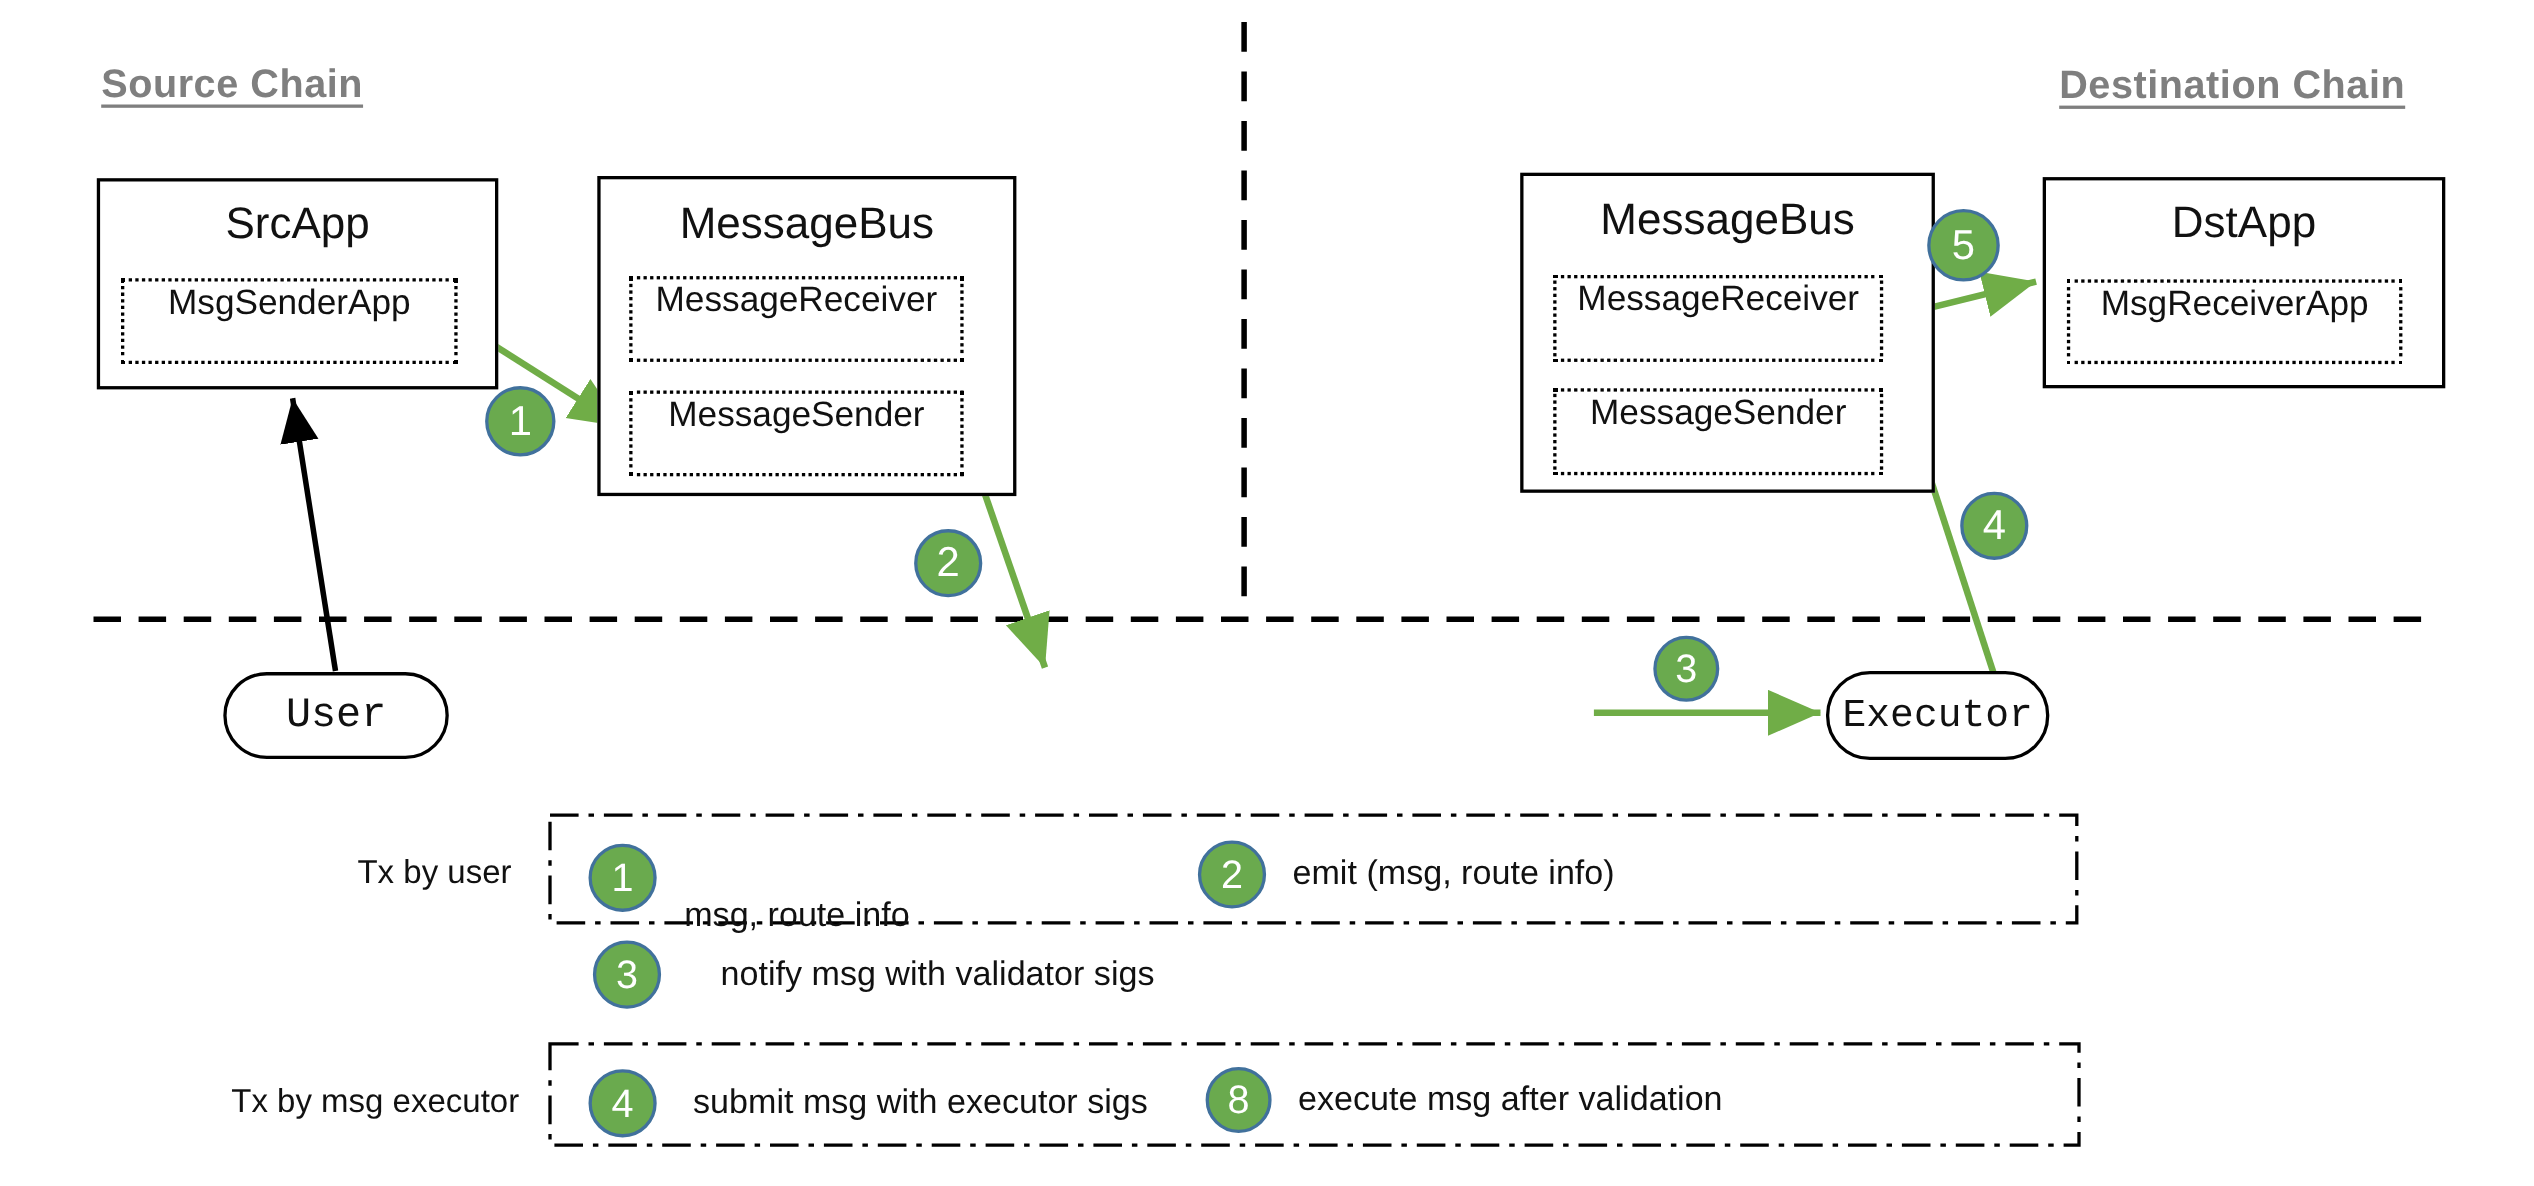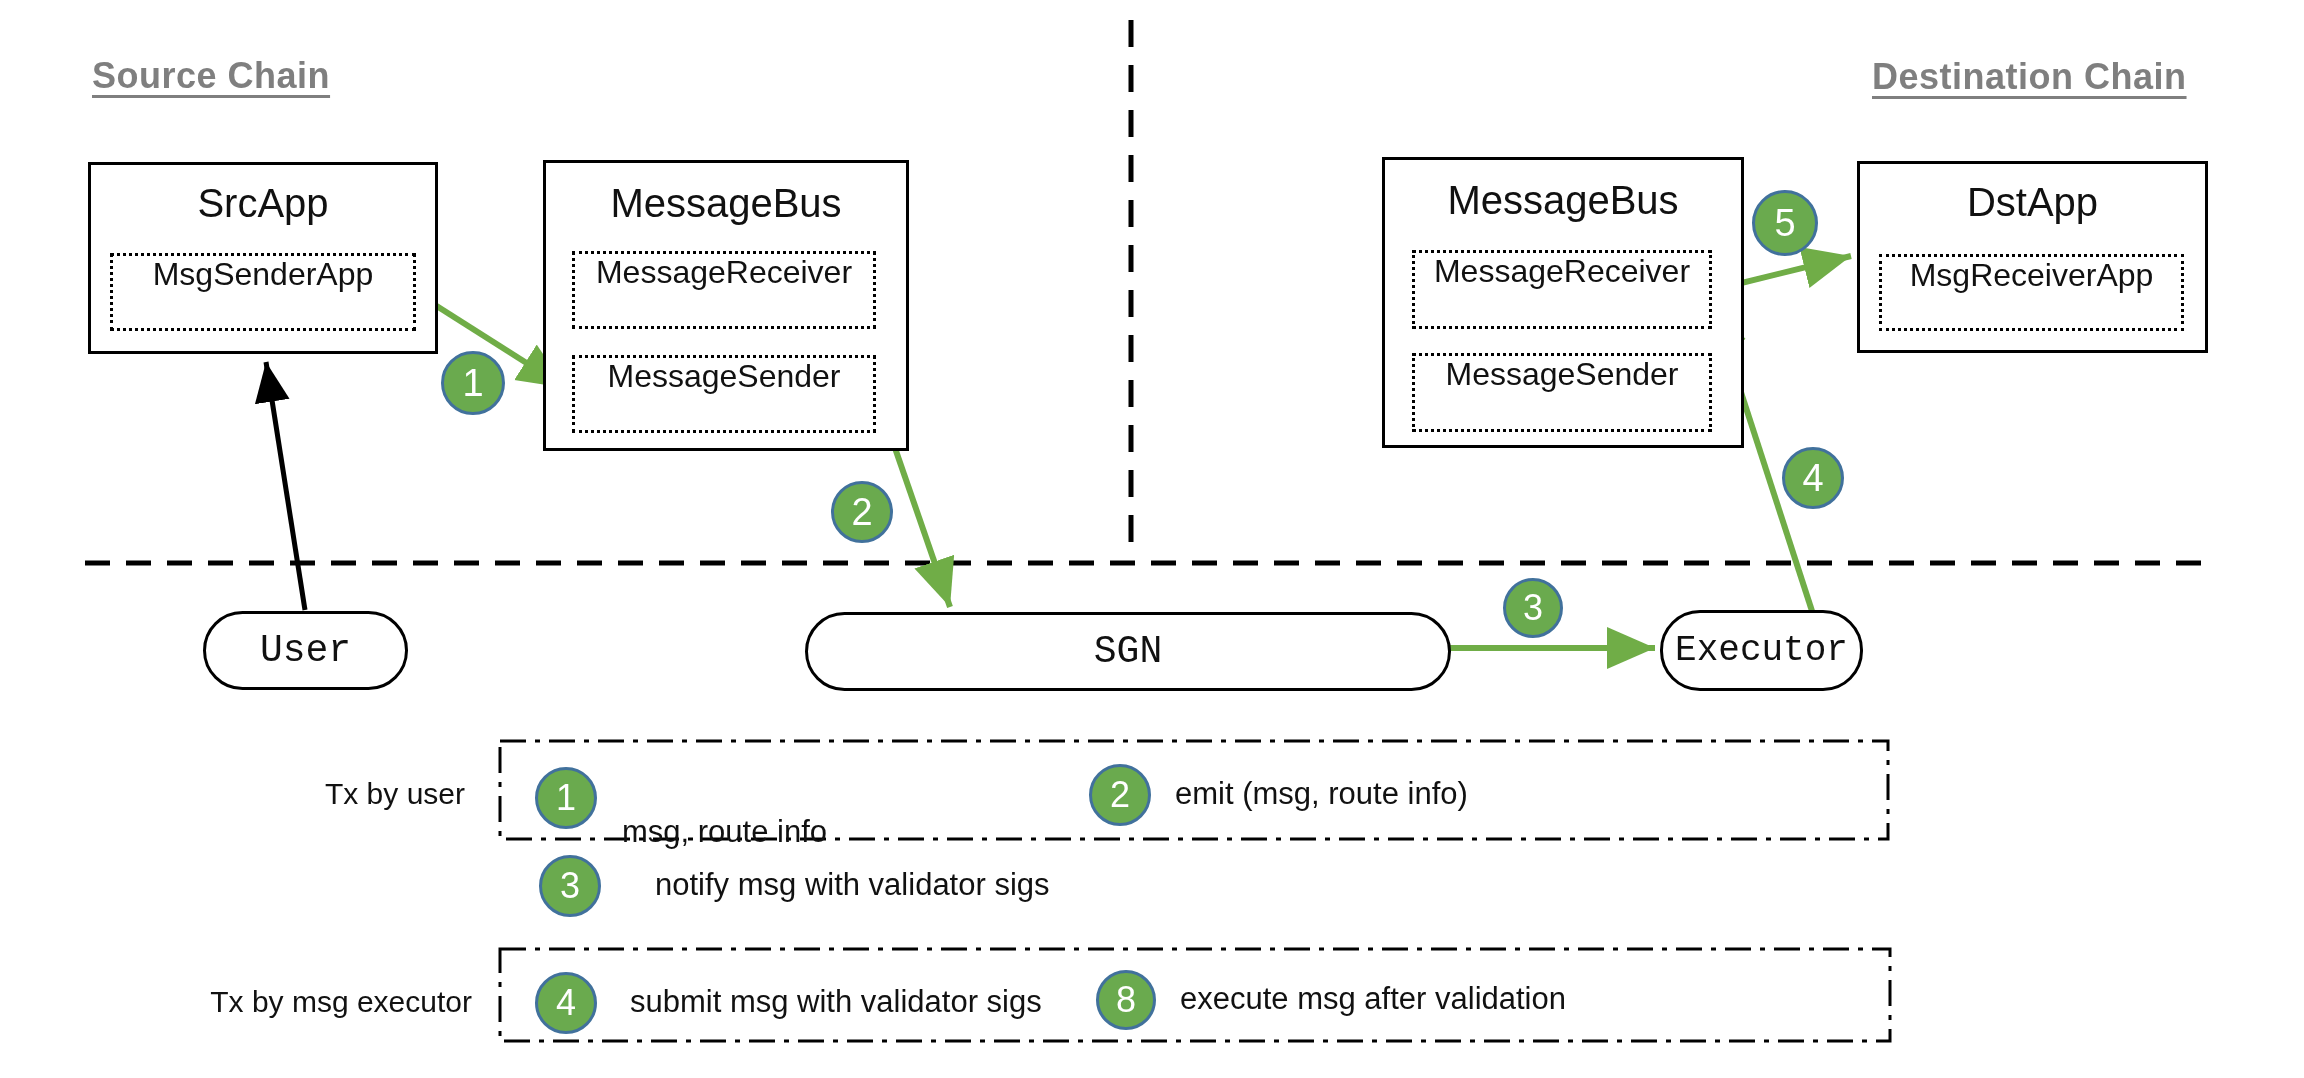--- a/index.html
+++ b/index.html
@@ -8,21 +8,21 @@
     font-family:"Liberation Sans", sans-serif; color:#111111; overflow:hidden;
   }
   svg.overlay { position:absolute; left:0; top:0; width:2304px; height:1078px; pointer-events:none; }
 
   .chain-label {
     position:absolute; color:#7f7f7f; font-weight:700; font-size:36px;
     text-decoration:underline; text-decoration-thickness:3px; text-underline-offset:7px;
     letter-spacing:0.5px;
   }
 
-  .box { position:absolute; border:3px solid #000; background:#fff; }
+  .box { position:absolute; border:3px solid #000; background:#fff;padding-left:15px; }
   .box-title { position:absolute; left:0; width:100%; text-align:center; font-size:40px; }
   .dotted {
     position:absolute; border:3px dotted #000; background:#fff;
     display:flex; align-items:flex-start; justify-content:center; font-size:32px; white-space:nowrap;
   }
 
   .pill {
     position:absolute; border:3px solid #000; border-radius:40px; background:#fff;
     display:flex; align-items:center; justify-content:center; font-size:38px;font-family:Liberation Mono, monospace;
   }
@@ -101,23 +101,20 @@
   <div class="box" style="left:1857px; top:161px; width:345px; height:186px;text-decoration:underline;">
     <div class="box-title" style="top:16px;">DstApp</div>
     <div class="dotted" style="left:19px; top:90px; width:299px; height:71px;">
       <span>MsgReceiverApp</span>
     </div>
   </div>
 
   <div class="pill" style="left:203px; top:611px; width:199px; height:73px;">
     <span>User</span>
   </div>
-  <div class="pill" style="left:805px; top:612px; width:640px; height:73px;">
-    <span>SGN</span>
-  </div>
   <div class="pill" style="left:1660px; top:610px; width:197px; height:75px; font-size:36px;">
     <span>Executor</span>
   </div>
 
   <div class="badge" style="left:441px; top:351px; width:58px; height:58px;">1</div>
   <div class="badge" style="left:831px; top:481px; width:56px; height:56px;">2</div>
   <div class="badge small" style="left:1503px; top:578px; width:54px; height:54px;">3</div>
   <div class="badge" style="left:1782px; top:447px; width:56px; height:56px;">4</div>
   <div class="badge" style="left:1752px; top:190px; width:60px; height:60px;">5</div>
 
@@ -127,18 +124,18 @@
   <div class="badge small" style="left:535px; top:767px; width:56px; height:56px;">1</div>
   <div class="legend-text" style="left:622px; top:814px;text-align:right;">msg, route info</div>
 
   <div class="badge small" style="left:1089px; top:764px; width:56px; height:56px;">2</div>
   <div class="legend-text" style="left:1175px; top:776px;">emit (msg, route info)</div>
 
   <div class="badge small" style="left:539px; top:855px; width:56px; height:56px;">3</div>
   <div class="legend-text" style="left:632px; top:867px;margin-left:23px;">notify msg with validator sigs</div>
 
   <div class="badge small" style="left:535px; top:972px; width:56px; height:56px;">4</div>
-  <div class="legend-text" style="left:630px; top:984px;">submit msg with validator sigs</div>
+  <div class="legend-text" style="left:630px; top:984px;">submit msg with executor sigs</div>
 
   <div class="badge small" style="left:1096px; top:970px; width:54px; height:54px;">8</div>
   <div class="legend-text" style="left:1180px; top:981px;">execute msg after validation</div>
 
 </div>
 
 </body></html>

